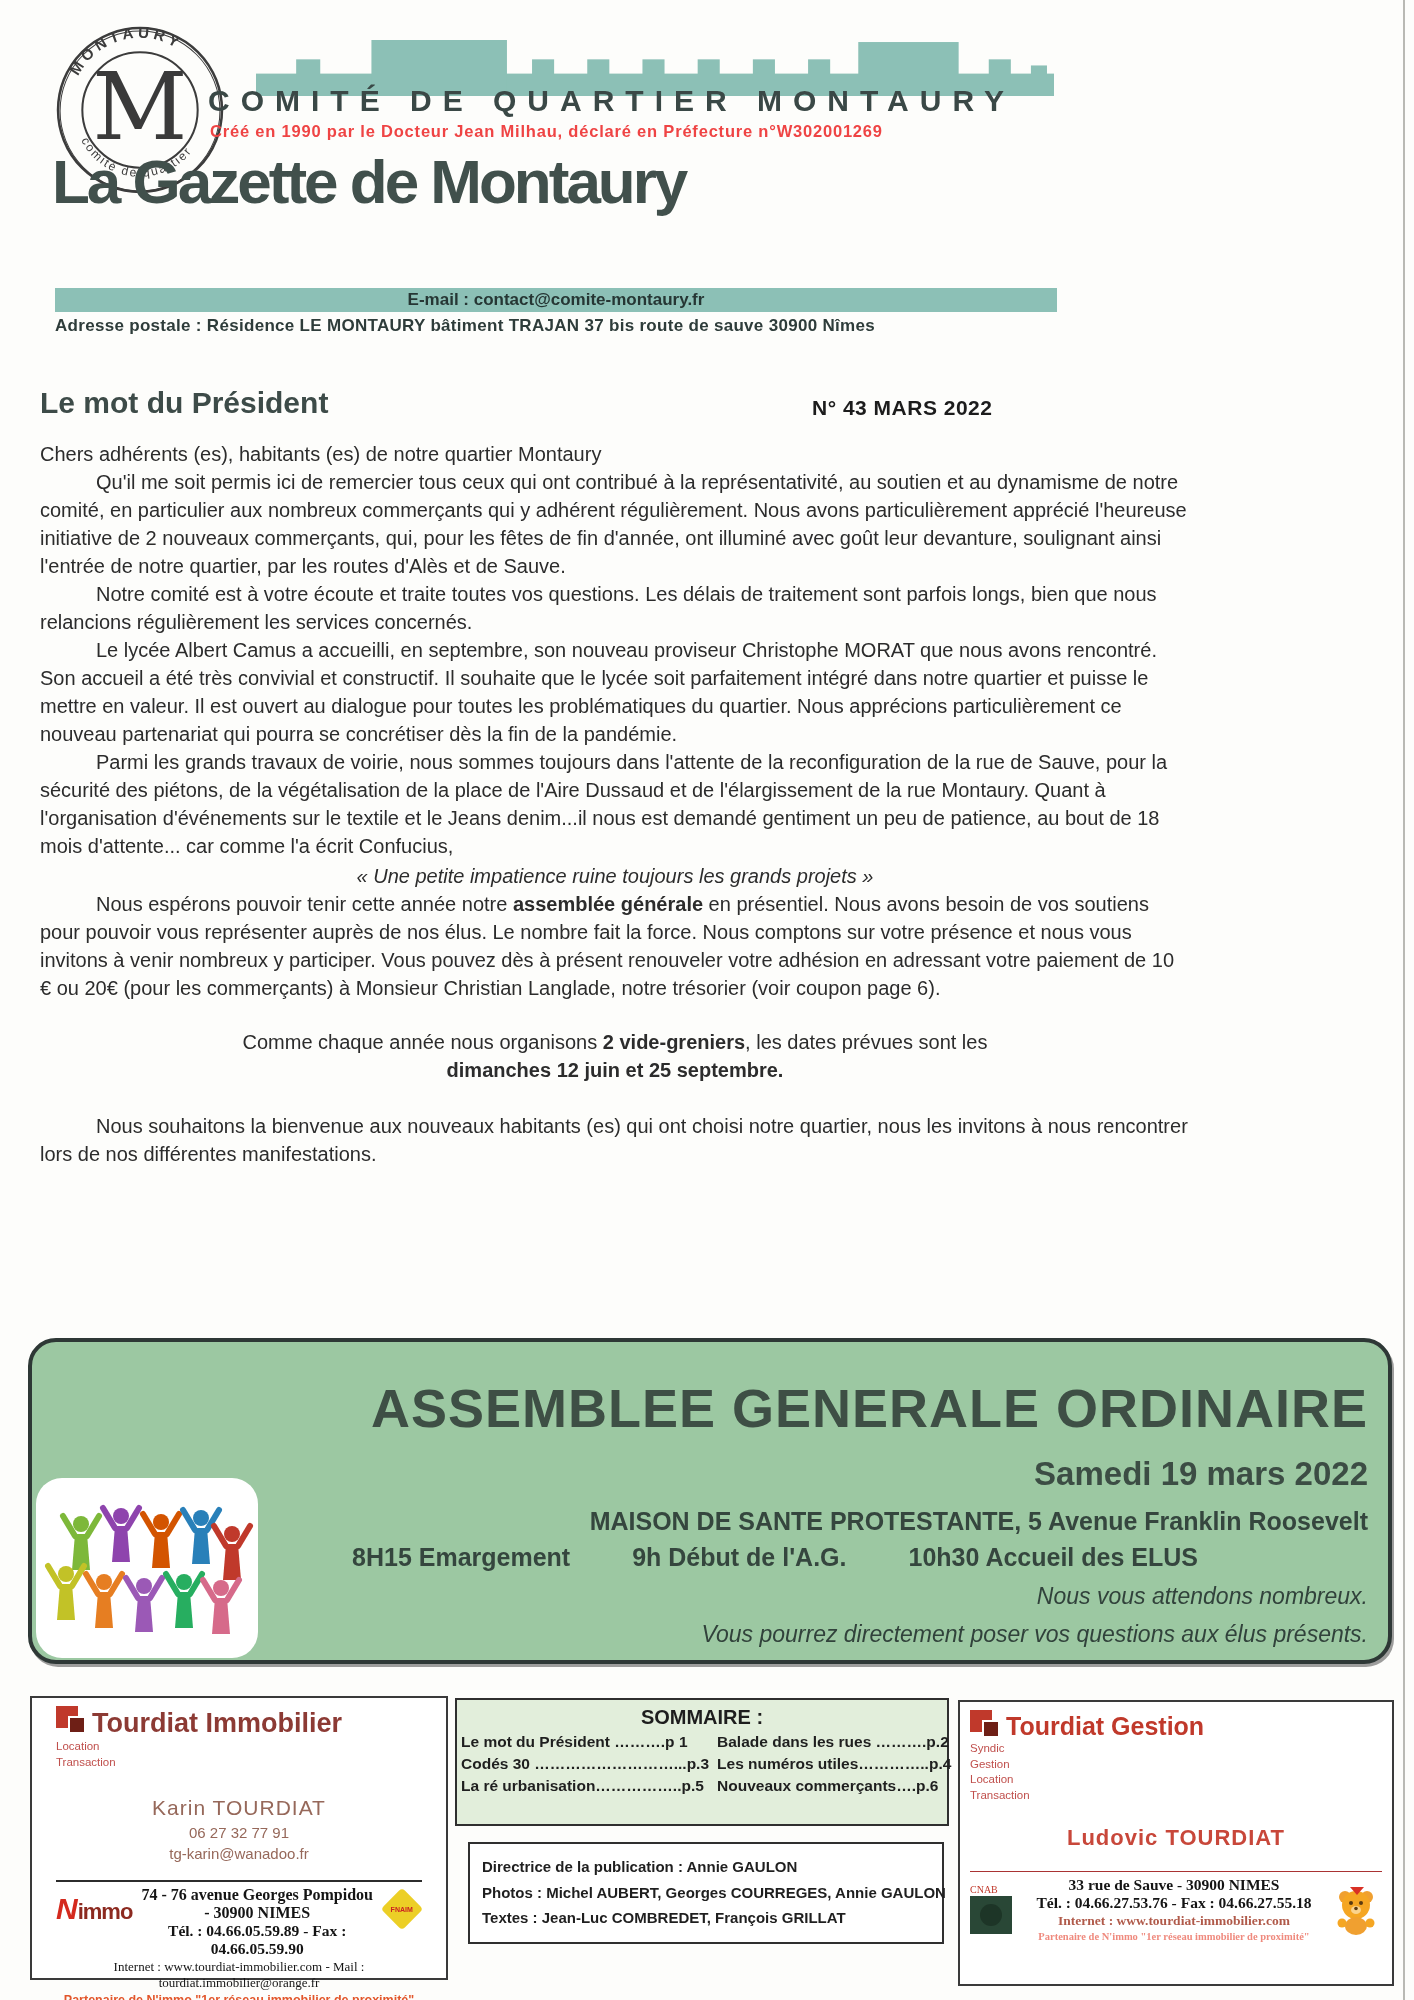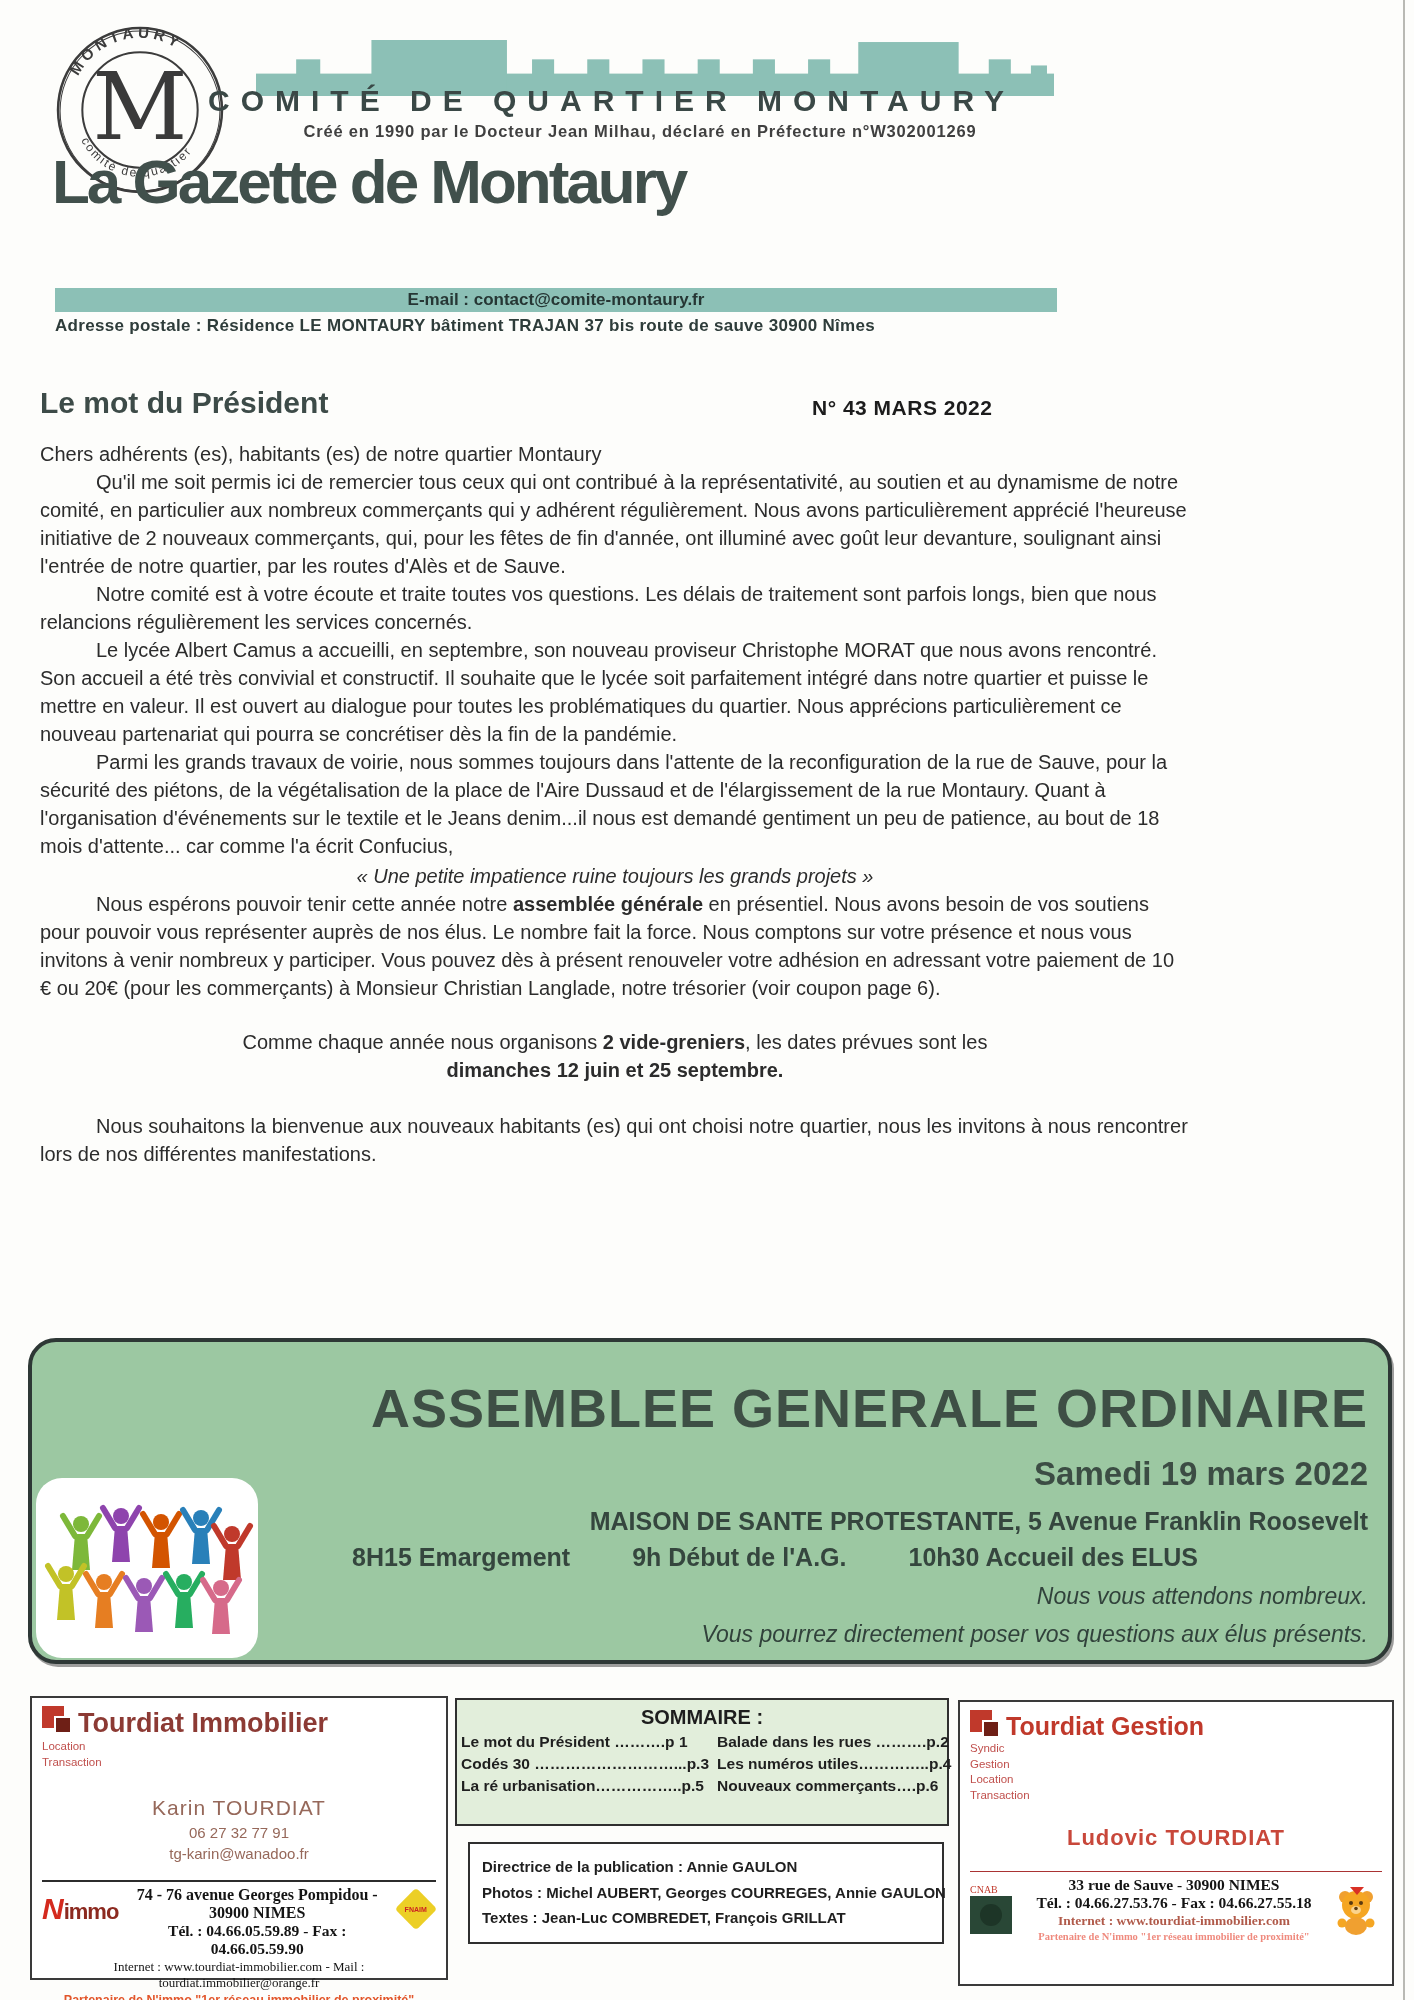--- a/index.html
+++ b/index.html
@@ -14,21 +14,21 @@
   #logo{left:52px;top:24px;width:176px;height:172px;}
   #skyline{left:256px;top:40px;width:798px;height:56px;}
   #org-name{
     left:208px;top:84px;width:860px;
     font-size:30px;font-weight:bold;letter-spacing:11px;
     color:#3a4846;white-space:nowrap;
   }
   #org-subtitle{
     left:210px;top:122px;width:860px;
     font-size:16.5px;font-weight:bold;letter-spacing:0.8px;
-    color:#404040;white-space:nowrap;text-align:center;
+    color:#ef4444;white-space:nowrap;
   }
   #masthead{
     left:52px;top:146px;width:1010px;
     font-size:62px;font-weight:bold;letter-spacing:-3px;
     color:#41504c;white-space:nowrap;
   }
   #email-band{
     left:55px;top:288px;width:1002px;height:24px;
     background:#8cc0b6;display:flex;align-items:center;justify-content:center;
   }
@@ -58,21 +58,21 @@
   #notice-content{position:absolute;left:150px;right:20px;top:7px;text-align:right;color:#3c4d44;}
   .notice-title{margin-top:28px;font-size:54px;font-weight:bold;letter-spacing:1px;color:#3e4f45;}
   .notice-date{margin-top:16px;font-size:33px;font-weight:bold;}
   .notice-venue{margin-top:14px;font-size:25px;font-weight:bold;color:#35463e;}
   .notice-schedule{margin-top:7px;font-size:25px;font-weight:bold;display:flex;justify-content:center;gap:62px;color:#35463e;}
   .notice-it{margin-top:11px;font-size:23px;font-weight:normal;font-style:italic;color:#31423b;}
   #crowd{left:36px;top:1478px;width:222px;height:180px;background:#fff;border-radius:26px;}
 
   
   .card{background:#fff;border:2px solid #3a3a3a;}
-  #card-immo{left:30px;top:1696px;width:418px;height:284px;padding:8px 10px;box-sizing:border-box;}
+  #card-immo{left:30px;top:1696px;width:418px;height:284px;padding:8px 24px;box-sizing:border-box;}
   .brand-row{display:flex;align-items:flex-start;gap:6px;}
   .t-glyph{position:relative;width:30px;height:30px;flex:0 0 auto;}
   .t-glyph .sq1{position:absolute;left:0;top:0;width:22px;height:22px;background:#c0392b;}
   .t-glyph .sq2{position:absolute;left:12px;top:10px;width:14px;height:14px;background:#6e1f16;border:2px solid #fff;}
   .brand-name-immo{font-size:27px;font-weight:bold;color:#8c3a34;margin-top:2px;}
   .brand-name-gestion{font-size:25px;font-weight:bold;color:#c0392b;margin-top:2px;}
   .svc{font-size:11.5px;color:#c0504d;line-height:1.35;}
   .agent-immo{text-align:center;font-size:21px;color:#96685a;margin-top:26px;letter-spacing:1px;}
   .agent-sub{text-align:center;font-size:15px;color:#96685a;margin-top:4px;}
   .nimmo-block{margin-top:18px;border-top:2px solid #2c2c2c;border-bottom:5px solid #262626;padding:4px 0 3px 0;}

